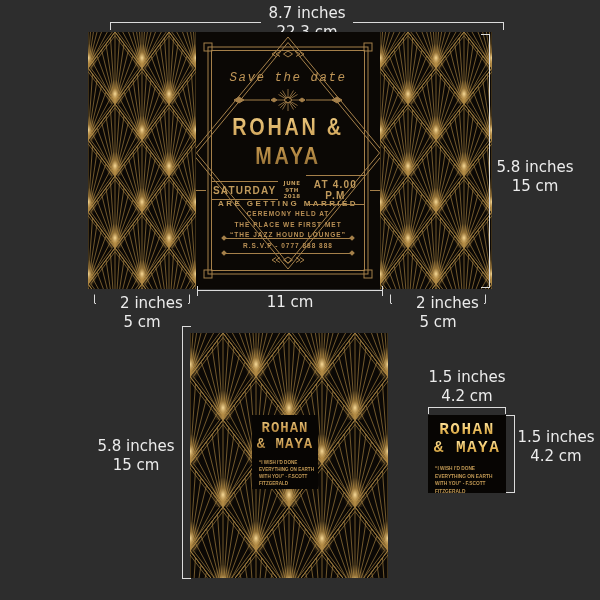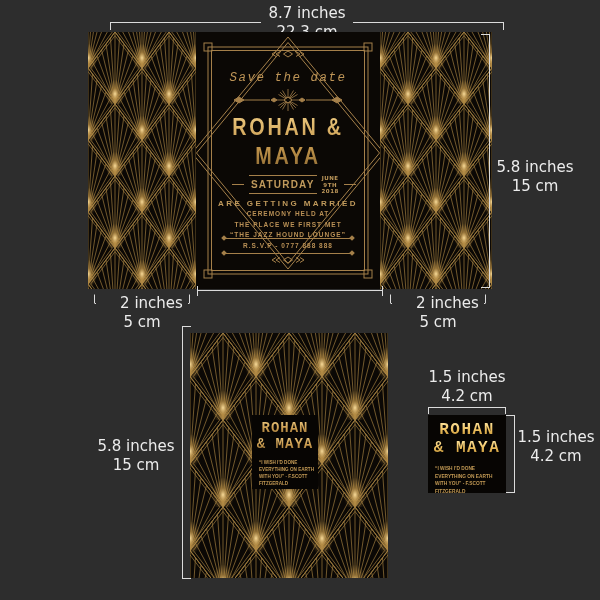--- a/index.html
+++ b/index.html
@@ -38,21 +38,21 @@
        -webkit-background-clip:text;background-clip:text;color:transparent;}
   .gold-grad-bright{background:linear-gradient(180deg,#ffe9a8 0%,#edbf5e 50%,#b07f22 100%);
        -webkit-background-clip:text;background-clip:text;color:transparent;}
   .front-text{position:absolute;left:0;width:100%;text-align:center;}
   .savedate{font-family:"DejaVu Serif",serif;font-style:italic;font-size:12.5px;
        letter-spacing:1.5px;color:#bd9456;}
   .names{font-family:"Liberation Sans",sans-serif;font-weight:700;font-size:22px;
        letter-spacing:3px;transform:scale(.9,1.1);}
   .subtitle{font-family:"Liberation Sans",sans-serif;font-weight:700;font-size:8px;
        letter-spacing:2.4px;color:#c09a5c;margin-top:46px;}
-  .daterow{display:flex;justify-content:flex-start;align-items:center;gap:5px;color:#c09a5c;padding-left:36px;}
+  .daterow{display:flex;justify-content:flex-end;align-items:center;gap:5px;color:#c09a5c;}
   .daterow .dln{width:12px;border-top:1px solid #a5804a;height:0;}
   .ruled{border-top:1px solid #a5804a;border-bottom:1px solid #a5804a;padding:3px 2px;
        font-size:10px;font-weight:700;letter-spacing:1.2px;font-family:"Liberation Sans",sans-serif;}
   .dstack{display:flex;flex-direction:column;font-size:5.5px;line-height:6.5px;
        letter-spacing:.5px;font-weight:700;text-align:center;}
   .venue{font-size:6.5px;line-height:10.5px;letter-spacing:1px;font-weight:700;
        color:#b99055;font-family:"Liberation Sans",sans-serif;}
   .rline{display:flex;align-items:center;width:132px;margin:0 auto;}
   .rline b{width:4px;height:4px;background:#a5804a;transform:rotate(45deg);flex:none;}
   .rline i{flex:1;border-top:1px solid #a5804a;height:0;}
@@ -226,20 +226,21 @@
     <div class="front-text subtitle" style="top:121px;">ARE GETTING MARRIED</div>
 
     <div class="front-text daterow" style="top:143px;">
       <span class="dln"></span>
       <span class="ruled">SATURDAY</span>
       <span class="dstack">
         <span>JUNE</span>
         <span>9TH</span>
         <span>2018</span>
       </span>
+      <span class="ruled">AT 4.00 P.M</span>
       <span class="dln"></span>
     </div>
 
     <div class="front-text venue" style="top:177px;">
       <div>CEREMONY HELD AT</div>
       <div>THE PLACE WE FIRST MET</div>
       <div>“THE JAZZ HOUND LOUNGE”</div>
     </div>
 
     <div class="front-text" style="top:204px;">
@@ -273,20 +274,21 @@
       <span class="lnm"></span>
     <span class="lbl">2 inches</span>
     <span class="lnm"></span>
       <span class="tku"></span>
   </div>
   <div>5 cm</div>
 </div>
 
 <div class="abs dim" style="left:197px;top:288px;width:186px;">
   <div class="crossline"></div>
+  <div>11 cm</div>
 </div>
 
 <div class="abs dim" style="left:390px;top:294px;width:96px;">
   <div class="mrow">
     <span class="tku"></span>
       <span class="lnm"></span>
     <span class="lbl">2 inches</span>
     <span class="lnm"></span>
       <span class="tku"></span>
   </div>

